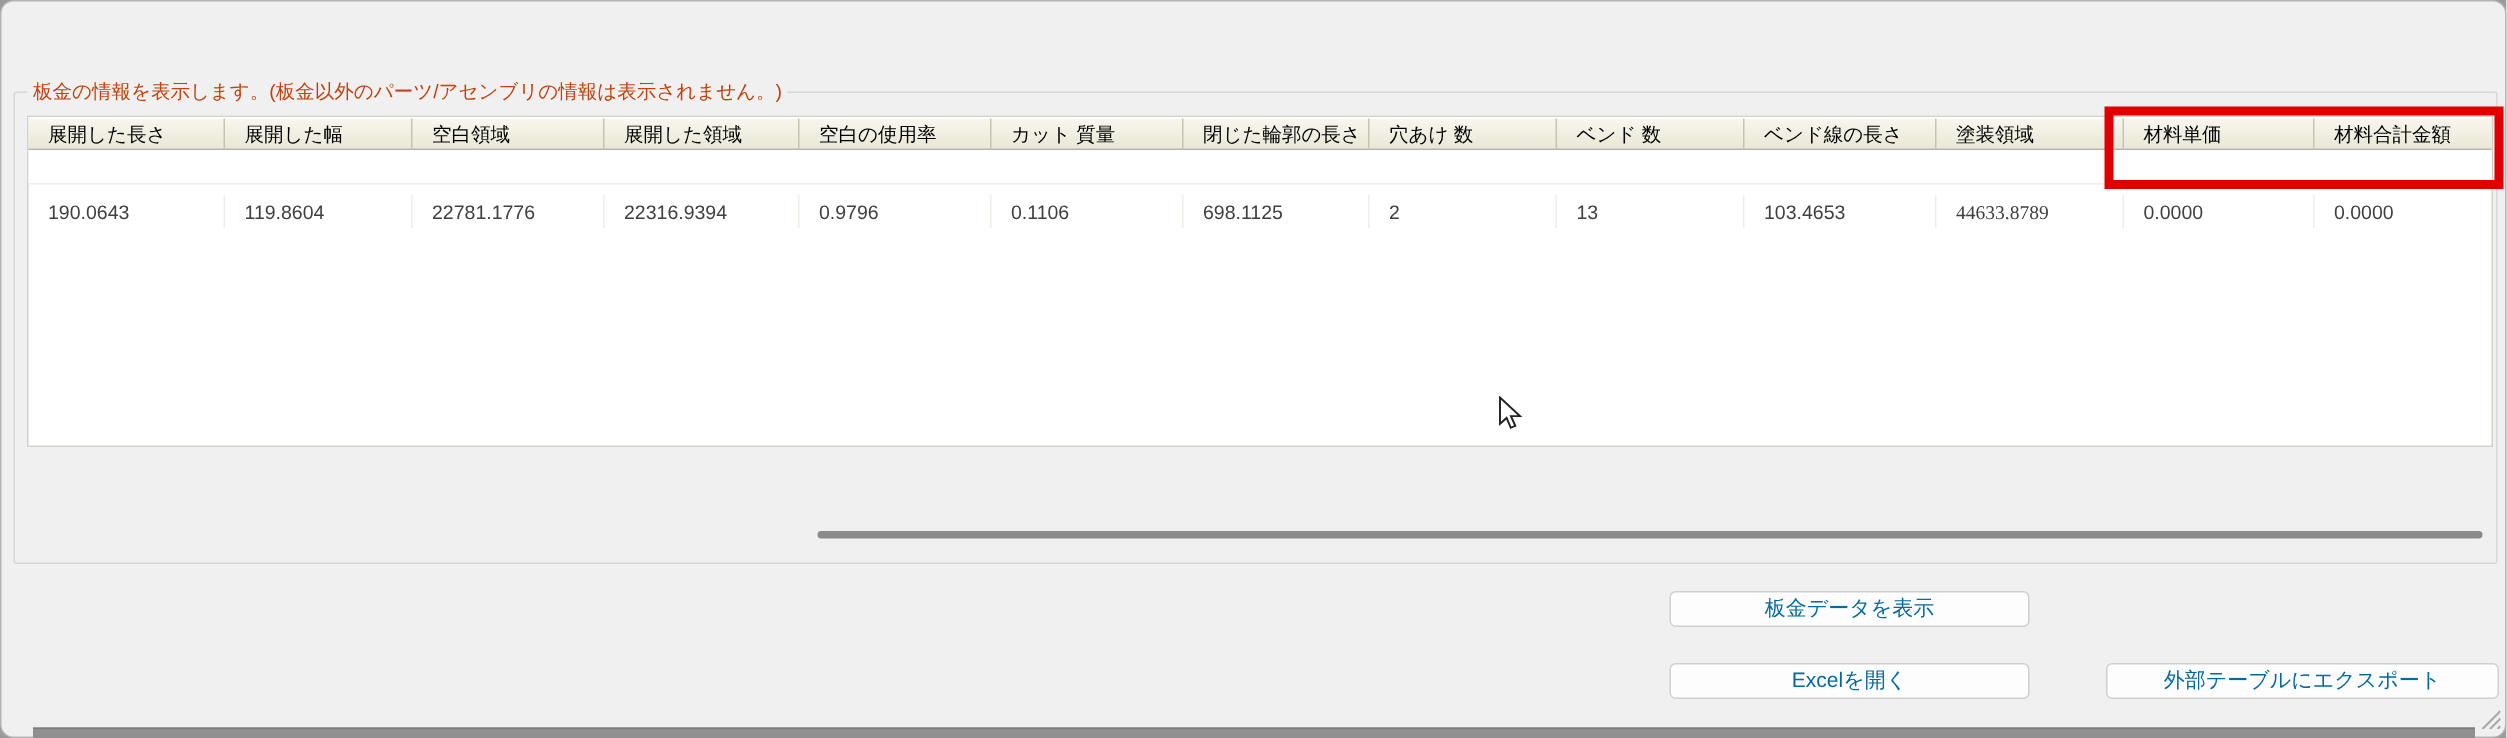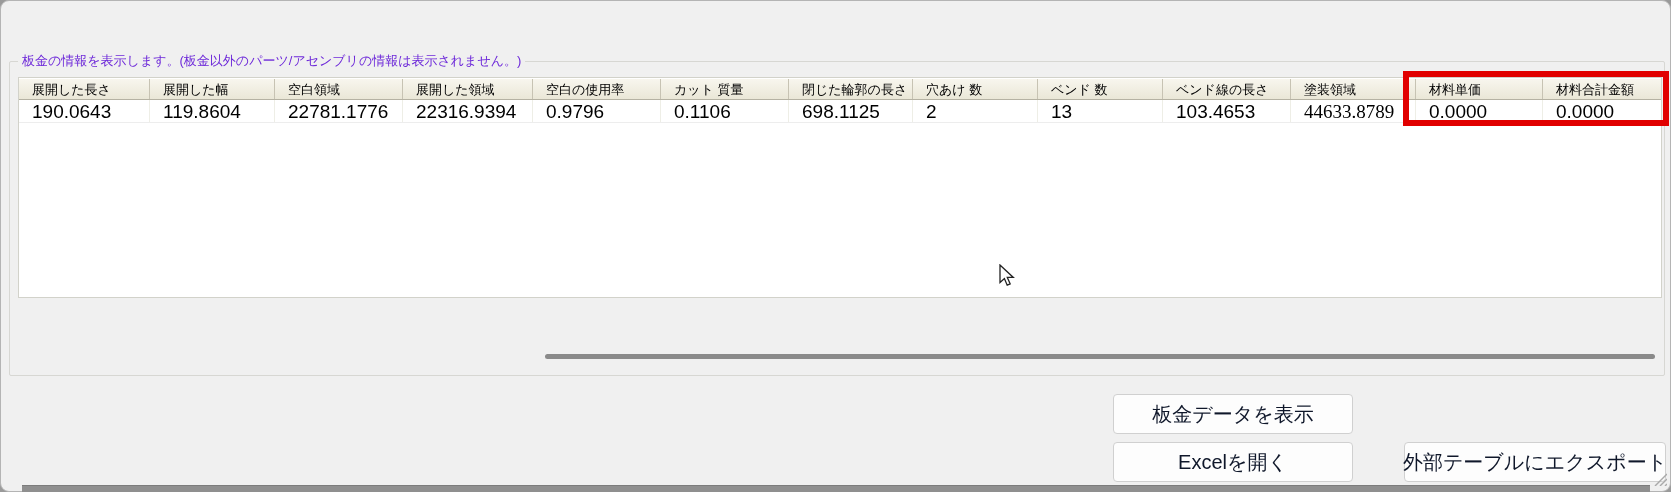--- a/index.html
+++ b/index.html
@@ -25,52 +25,52 @@
     align-items:center; justify-content:center; }
   #btn-min { left:1498px; } #btn-max { left:1558px; } #btn-close { left:1618px; }
   .glyph-min { width:12px; height:0; border-top:1.4px solid #4a4a4a; }
   .glyph-max { width:11px; height:11px; border:1.4px solid #4a4a4a; border-radius:2px; }
   .glyph-close { font-size:15px; color:#4a4a4a; line-height:1; }
 
   
   #groupbox { position:absolute; left:8px; top:60px; width:1656px; height:315px;
     border:1px solid #d7d7d3; border-radius:2px; }
   #groupbox-label { position:absolute; left:8px; top:-10px; background:#f0f0f0;
-    padding:0 4px; font-size:13px; color:#6d28d9; white-space:nowrap; }
+    padding:0 4px; font-size:13px; color:#c2410c; white-space:nowrap; }
 
   
   #table { position:absolute; left:8px; top:15px; width:1644px; height:221px;
     background:#fff; border:1px solid #d2d2ca; }
   .trow { display:flex; width:100%; }
   #header-row { height:22px; background:linear-gradient(#f8f6ee,#eae7d7);
     border-top:1px solid #ffffff; border-bottom:1px solid #b5b2a3; }
   .hcell { height:100%; line-height:21px; font-size:13px; color:#000;
     padding:0 4px 0 13px; border-right:1px solid #c7c3b3;
     overflow:hidden; white-space:nowrap; }
   #data-row { height:23px; background:#fff; border-bottom:1px solid #ededed; }
-  .dcell { height:100%; line-height:23px; font-size:19px; color:#000000;
+  .dcell { height:100%; line-height:23px; font-size:13px; color:#404040;
     padding:0 4px 0 13px; border-right:1px solid #eeeee6;
-    overflow:hidden; white-space:nowrap; }
+    overflow:hidden; white-space:nowrap;margin-top:30px; }
   .c0{width:131px;} .c1{width:125px;} .c2{width:128px;} .c3{width:130px;}
   .c4{width:128px;} .c5{width:128px;} .c6{width:124px;} .c7{width:125px;}
   .c8{width:125px;} .c9{width:128px;} .c10{width:125px;font-family:Liberation Serif, serif;} .c11{width:127px;}
   .c12{flex:1; border-right:none;}
 
   
   #hscroll-track { position:absolute; left:8px; top:284px; width:1644px; height:29px; }
   #hscroll-thumb { position:absolute; left:527px; top:8px; width:1110px; height:5px;
     background:#8a8a8a; border-radius:3px; }
 
   
   #annotation-box { position:absolute; left:1402px; top:70px; width:266px; height:55px;
     border:6px solid #e10000; pointer-events:none; }
 
   
-  .pushbtn { position:absolute; height:40px; background:#fdfdfd;
-    border:1px solid #d0d0d0; border-radius:4px; font-size:20px; color:#0f172a;
+  .pushbtn { position:absolute; height:24px; background:#fdfdfd;
+    border:1px solid #d0d0d0; border-radius:4px; font-size:14px; color:#0369a1;
     display:flex; align-items:center; justify-content:center; white-space:nowrap; }
   #btn-show-data   { left:1112px; top:393px; width:240px; }
   #btn-open-excel  { left:1112px; top:441px; width:240px; }
   #btn-export-excel{ left:1403px; top:393px; width:262px; }
   #btn-export-ext  { left:1403px; top:441px; width:262px; }
 
   
   #resize-grip { position:absolute; left:1650px; top:469px; width:16px; height:16px; }
 
   

